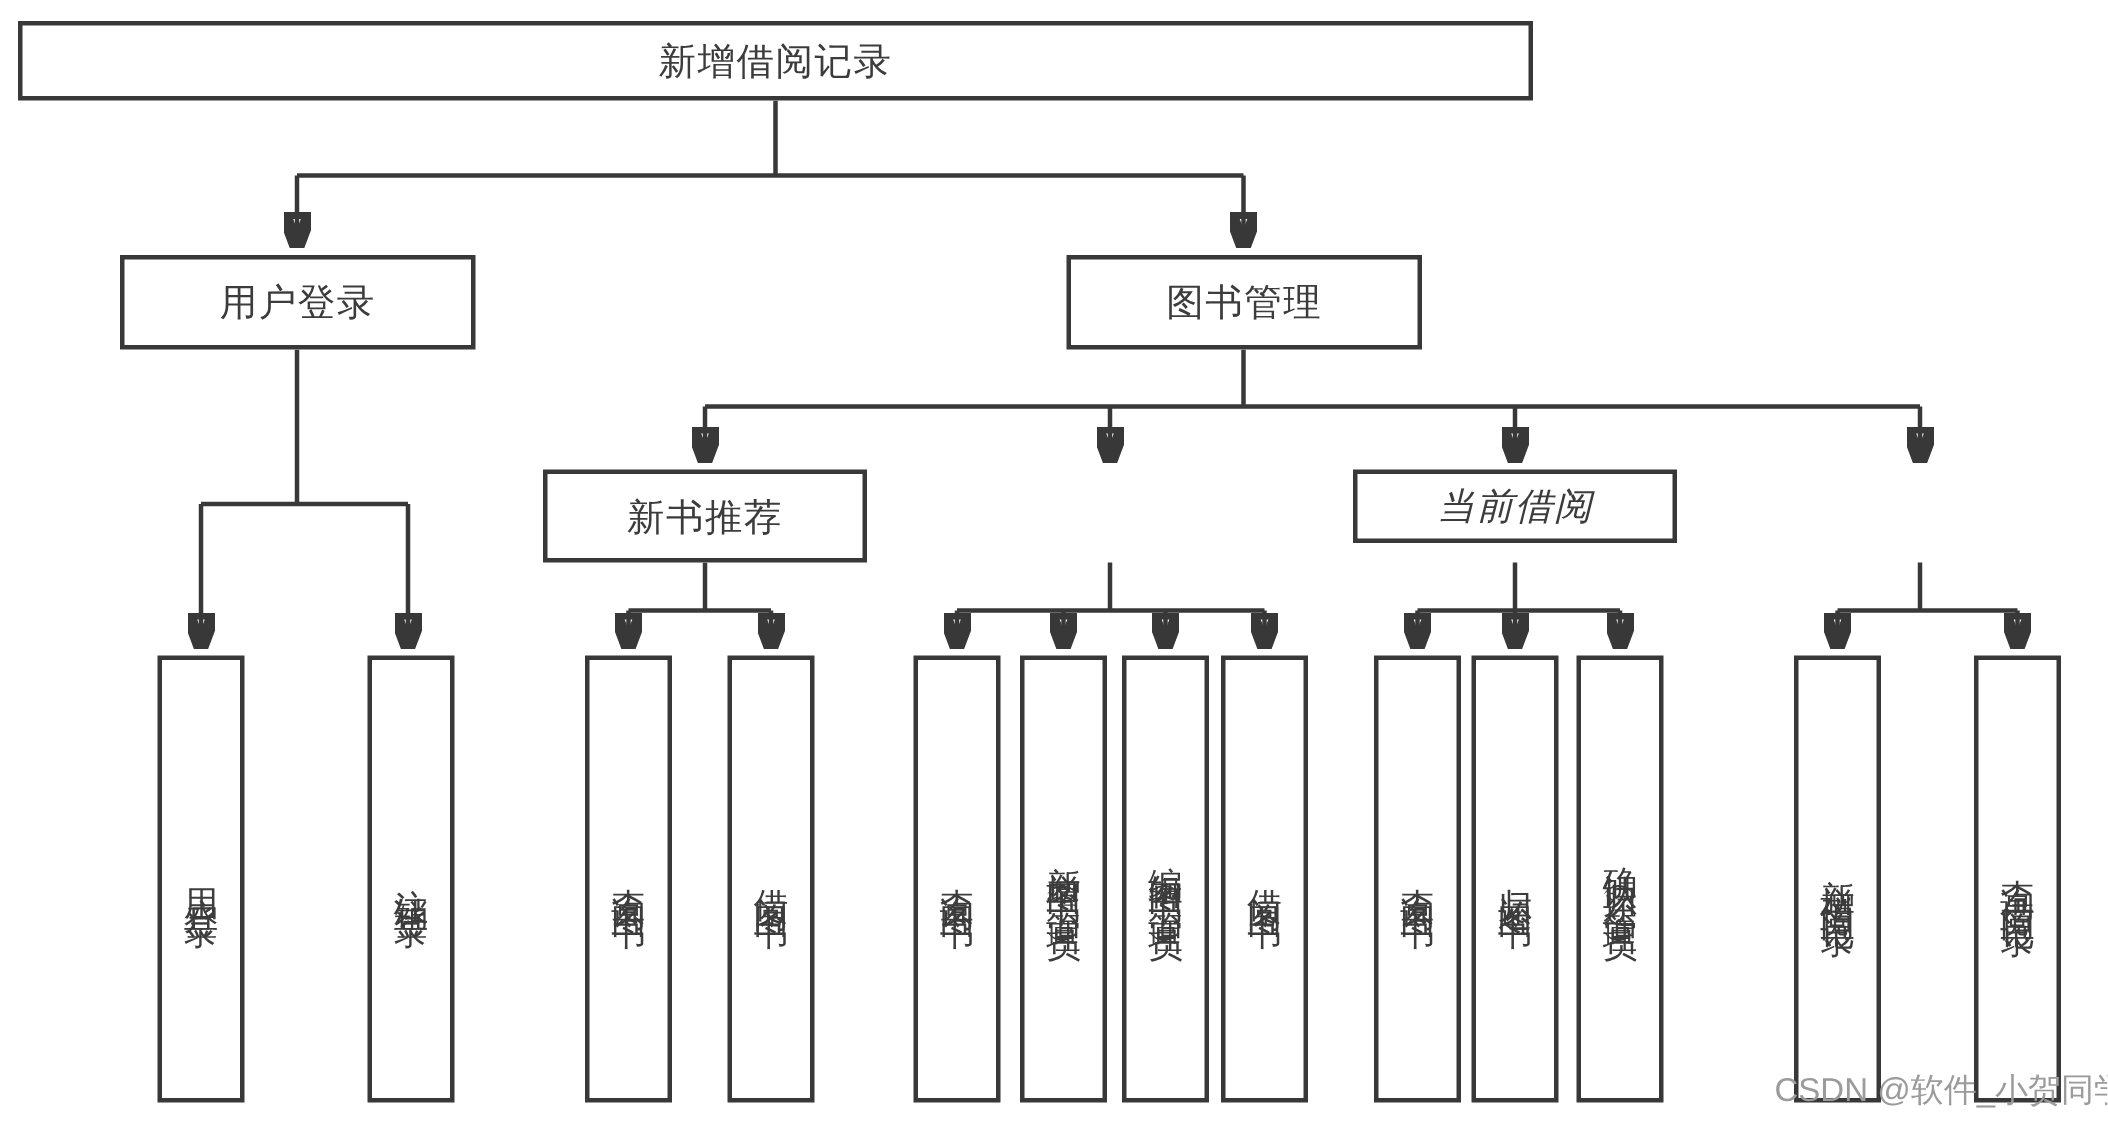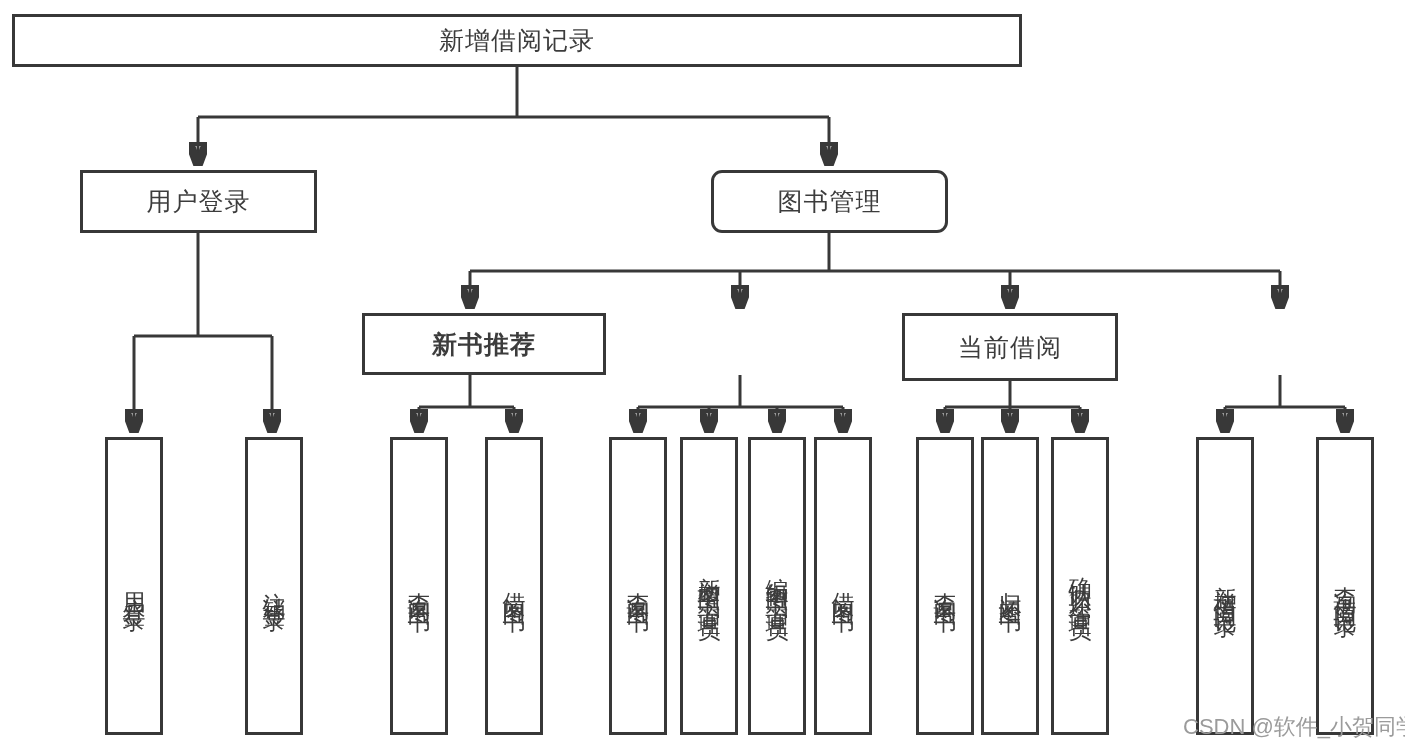--- a/index.html
+++ b/index.html
@@ -31,24 +31,24 @@
   .leaf{width:58px;top:437px;height:298px;}
   .vtext{
     writing-mode:vertical-rl;
     font-size:23px;
     letter-spacing:6px;
     line-height:1;
     color:var(--text);
   }
   #n-root{left:12px;top:14px;width:1010px;height:53px;}
   #n-login{left:80px;top:170px;width:237px;height:63px;}
-  #n-mgmt{left:711px;top:170px;width:237px;height:63px;border-radius:11px;}
-  #n-s0{left:362px;top:313px;width:244px;height:62px;font-weight:bold;}
+  #n-mgmt{left:711px;top:170px;width:237px;height:63px;}
+  #n-s0{left:362px;top:313px;width:216px;height:62px;}
   #n-s1{left:632px;top:313px;width:216px;height:62px;}
-  #n-s2{left:902px;top:313px;width:216px;height:68px;}
+  #n-s2{left:902px;top:313px;width:216px;height:49px;font-style:italic;}
   #n-s3{left:1172px;top:313px;width:216px;height:62px;}
   #n-a0{left:105px;}  #n-a1{left:245px;}
   #n-b0{left:390px;}  #n-b1{left:485px;}
   #n-c0{left:609px;}  #n-c1{left:680px;}  #n-c2{left:748px;}  #n-c3{left:814px;}
   #n-d0{left:916px;}  #n-d1{left:981px;}  #n-d2{left:1051px;}
   #n-e0{left:1196px;} #n-e1{left:1316px;}
   #watermark{
     position:absolute;
     left:1183px;top:712px;
     font-size:22px;

